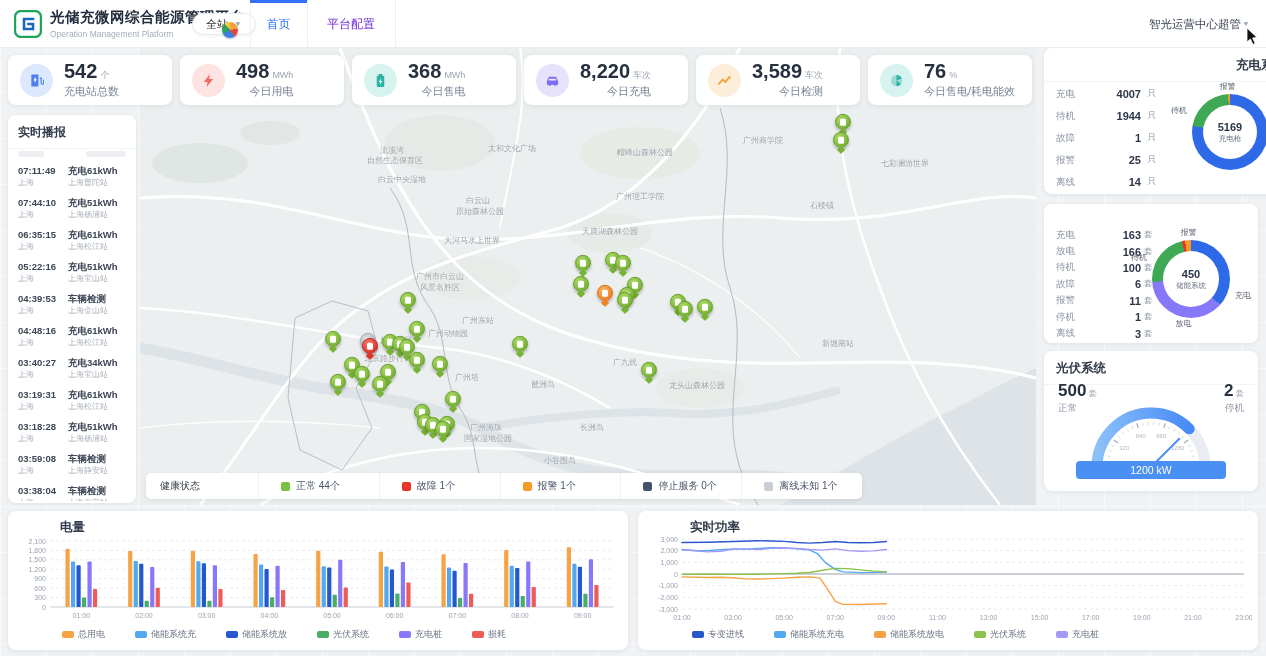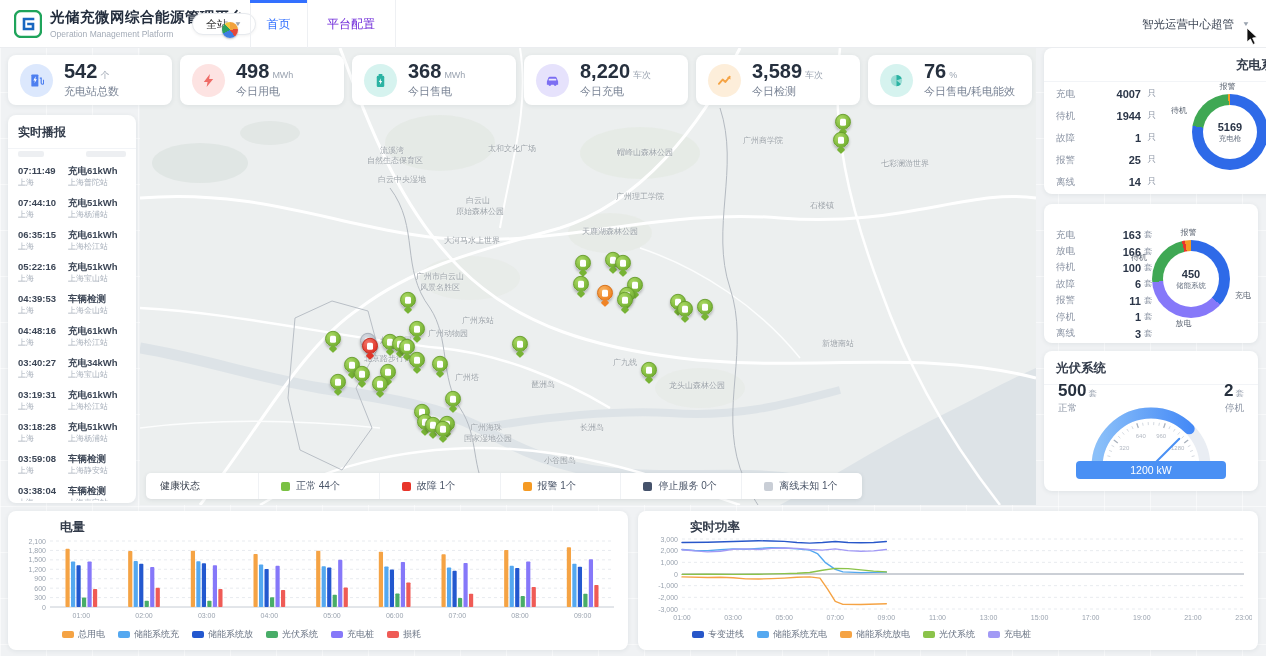--- a/index.html
+++ b/index.html
@@ -25,21 +25,21 @@
   #station-pill { position:absolute; left:192px; top:13px; width:64px; height:22px; background:#fff; border:1px solid #e7eaee; border-radius:11px; box-shadow:0 1px 3px rgba(0,0,0,.06); display:flex; align-items:center; justify-content:center; gap:6px; font-size:11px; color:#333; cursor:pointer; }
   #station-pill .chev, #user-menu .chev { font-size:8px; color:#9aa3af; transform:scaleY(.8); }
   #ball-icon { position:absolute; left:222px; top:22px; width:16px; height:16px; border-radius:50%;
     background:conic-gradient(#f2a23c 0 22%, #e4483a 22% 40%, #3f7de0 40% 68%, #2ba15c 68% 88%, #f2c53c 88% 100%);
     box-shadow:0 1px 2px rgba(0,0,0,.25); }
   .hsep { position:absolute; top:0; width:1px; height:48px; background:#eef0f3; }
   .tab { position:absolute; top:0; height:48px; display:flex; align-items:center; justify-content:center; font-size:12px; cursor:pointer; }
   #tab-home { left:250px; width:57px; color:#3370ff; }
   #tab-home-bar { position:absolute; left:250px; top:0; width:57px; height:3px; background:#3370ff; }
   #tab-config { left:307px; width:88px; color:#6d28d9; }
-  #user-menu { position:absolute; right:16px; top:0; height:48px; display:flex; align-items:center; gap:8px; font-size:11.5px; color:#3a4352; cursor:pointer; }
+  #user-menu { position:absolute; right:16px; top:0; height:48px; display:flex; align-items:center; gap:1px; font-size:11.5px; color:#3a4352; cursor:pointer; }
   #cursor { position:absolute; left:1246px; top:28px; z-index:99; }
 
   
   #map { position:absolute; left:140px; top:48px; width:896px; height:457px; background:#ecefef; overflow:hidden; z-index:1; }
   .map-label { position:absolute; font-size:8px; color:#9ba2a8; white-space:nowrap; transform:translate(-50%,-50%); text-shadow:0 0 2px #fff; }
   .marker { position:absolute; width:16px; height:16px; border-radius:50%; transform:translate(-50%,-70%); z-index:3; cursor:pointer;
     display:flex; align-items:center; justify-content:center; box-shadow:0 2px 3px rgba(0,0,0,.28); }
   .marker::after { content:""; position:absolute; left:50%; top:14px; width:6px; height:6px; transform:translateX(-50%) rotate(45deg); border-radius:1px; z-index:-1; }
   .marker i { display:block; width:6px; height:7px; background:#fff; border-radius:1.5px; }
   .marker.normal { background:radial-gradient(circle at 35% 30%, #abd964, #77b335 75%); border:1px solid #699f2d; }
@@ -57,21 +57,21 @@
   .legend-sec.first { flex:0 0 112px; padding-left:14px; color:#39414e; }
   .legend-sec + .legend-sec { border-left:1px solid #f0f2f5; }
   .legend-sec .sw { width:9px; height:9px; border-radius:2px; flex:none; }
 
   
   #kpi-row { position:absolute; left:8px; top:55px; width:1024px; height:50px; display:flex; gap:8px; z-index:20; }
   .kpi { flex:1; background:#fff; border-radius:8px; box-shadow:0 1px 5px rgba(31,45,61,.08); display:flex; align-items:center; padding:0 12px; gap:11px; }
   .kpi .ic { width:33px; height:33px; border-radius:50%; flex:none; display:flex; align-items:center; justify-content:center; }
   .kpi .tx .v { font-size:20px; font-weight:700; color:#26303e; line-height:20px; }
   .kpi .tx .u { font-size:9px; font-weight:400; color:#9aa3b0; margin-left:3px; }
-  .kpi .tx .l { font-size:11px; color:#7b8596; margin-top:2px; white-space:nowrap; }
+  .kpi .tx .l { font-size:11px; color:#7b8596; margin-top:2px; white-space:nowrap;text-align:right; }
 
   
   #broadcast { left:8px; top:115px; width:128px; height:388px; z-index:20; overflow:hidden; }
   #broadcast .card-title { font-size:12px; padding:9px 10px 7px; }
   #bcast-list { padding:2px 10px 0; overflow:hidden; height:352px; }
   .ghost-row { height:10px; margin:0 0 4px; display:flex; justify-content:space-between; opacity:.55; }
   .ghost-row b { display:block; width:26px; height:6px; background:#dfe3e8; border-radius:2px; }
   .ghost-row b:last-child { width:40px; }
   .bc-item { height:31px; margin-bottom:1px; display:flex; gap:6px; }
   .bc-item .c1 { width:44px; flex:none; }
@@ -109,21 +109,21 @@
   .pv-stat .l { font-size:9.5px; color:#8a93a3; margin-top:1px; }
   .pv-stat.right { text-align:right; }
   #gauge { position:absolute; left:10px; top:46px; }
   #gauge-badge { position:absolute; left:32px; top:110px; width:150px; height:18px; background:#4a90f4; border-radius:4px; color:#fff; font-size:10.5px; display:flex; align-items:center; justify-content:center; }
 
   
   #panel-energy { left:8px; top:511px; width:620px; height:139px; z-index:20; }
   #panel-power { left:638px; top:511px; width:620px; height:139px; z-index:20; }
   #panel-energy .card-title, #panel-power .card-title { border-bottom:none; padding:8px 32px 2px;margin-left:20px; }
   .chart-svg { position:absolute; left:6px; top:26px; }
-  .chart-legend { position:absolute; left:0; top:117px; width:100%; display:flex; gap:13px; padding-left:54px; align-items:center; }
+  .chart-legend { position:absolute; left:0; top:117px; width:100%; display:flex; gap:30px; padding-left:54px; align-items:center; }
   .chart-legend .li { display:flex; align-items:center; gap:4px; font-size:9px; color:#6a7484; cursor:pointer; }
   .chart-legend .sw { width:12px; height:7px; border-radius:2px; }
 </style>
 </head>
 <body>
 
 <div id="map">
   <svg width="896" height="457">
     <ellipse cx="60" cy="115" rx="48" ry="20" fill="#e0e6e4"></ellipse>
     <ellipse cx="130" cy="85" rx="30" ry="12" fill="#e2e7e5"></ellipse>

